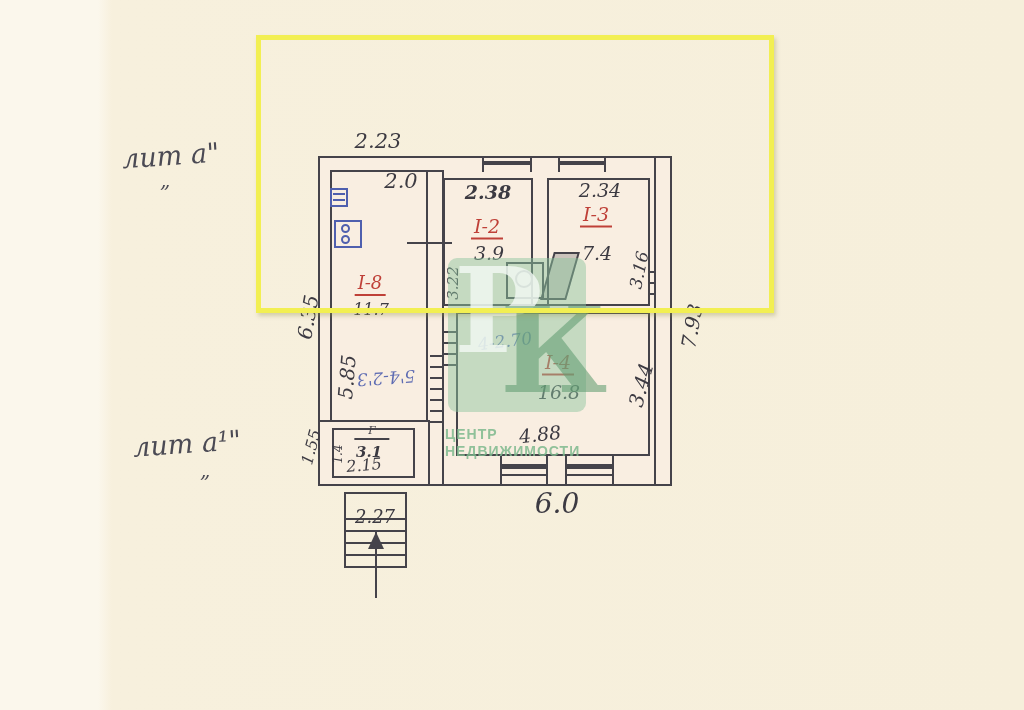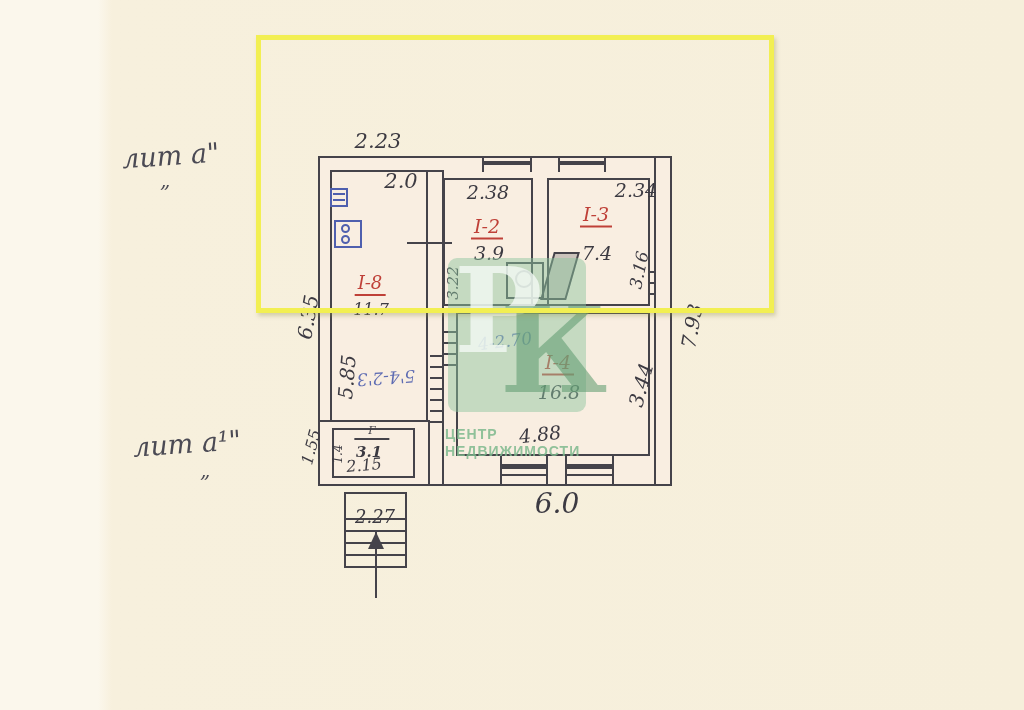--- a/index.html
+++ b/index.html
@@ -101,22 +101,22 @@
   <div class="ln" style="left:344px;top:518px;width:63px;height:2px;"></div>
   <div class="ln" style="left:344px;top:530px;width:63px;height:2px;"></div>
   <div class="ln" style="left:344px;top:542px;width:63px;height:2px;"></div>
   <div class="ln" style="left:344px;top:554px;width:63px;height:2px;"></div>
   <div class="ln" style="left:344px;top:566px;width:63px;height:2px;"></div>
   <div class="ln" style="left:375px;top:532px;width:2px;height:66px;"></div>
   <div class="arrowhead" style="left:368px;top:532px;"></div>
 
   <span class="dim ctr" style="left:378px;top:141px;font-size:21px;">2.23</span>
   <span class="dim ctr" style="left:383px;top:181px;font-size:21px;margin-left:18px;">2.0</span>
-  <span class="dim ctr" style="left:488px;top:192px;font-size:19px;">2.38</span>
-  <span class="dim ctr" style="left:636px;top:190px;font-size:19px;">2.34</span>
+  <span class="dim ctr" style="left:488px;top:192px;font-size:19px;font-weight:bold;">2.38</span>
+  <span class="dim ctr" style="left:600px;top:190px;font-size:19px;">2.34</span>
 
   <span class="dim ctr red ul-red" style="left:487px;top:227px;font-size:19px;">I-2</span>
   <span class="dim ctr" style="left:489px;top:253px;font-size:19px;">3.9</span>
   <span class="dim ctr red ul-red" style="left:596px;top:215px;font-size:19px;">I-3</span>
   <span class="dim ctr" style="left:597px;top:253px;font-size:19px;">7.4</span>
 
   <span class="dim ctr red ul-red" style="left:370px;top:284px;font-size:18px;">I-8</span>
   <span class="dim ctr" style="left:371px;top:309px;font-size:16px;">11.7</span>
 
   <span class="dim ctr red ul-red" style="left:558px;top:363px;font-size:19px;">I-4</span>

